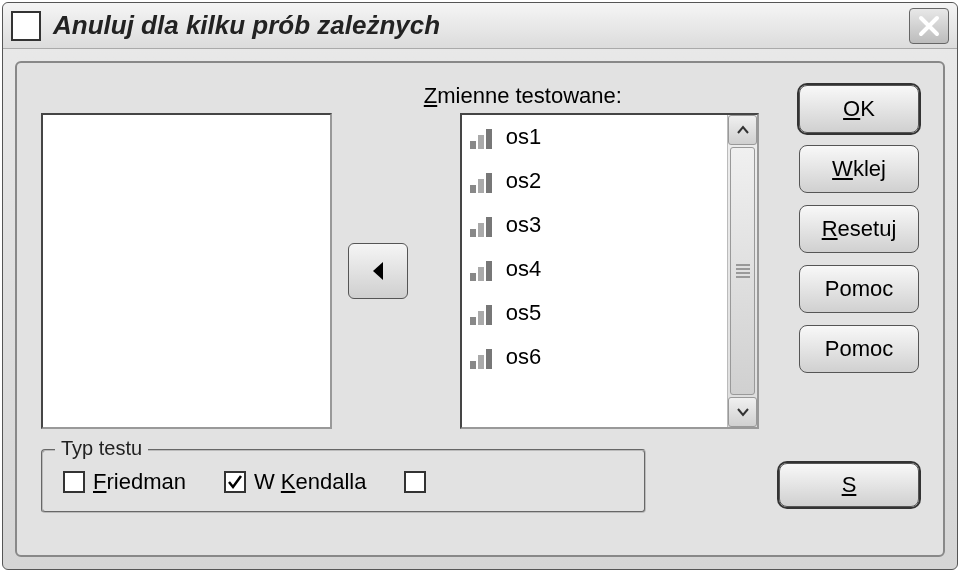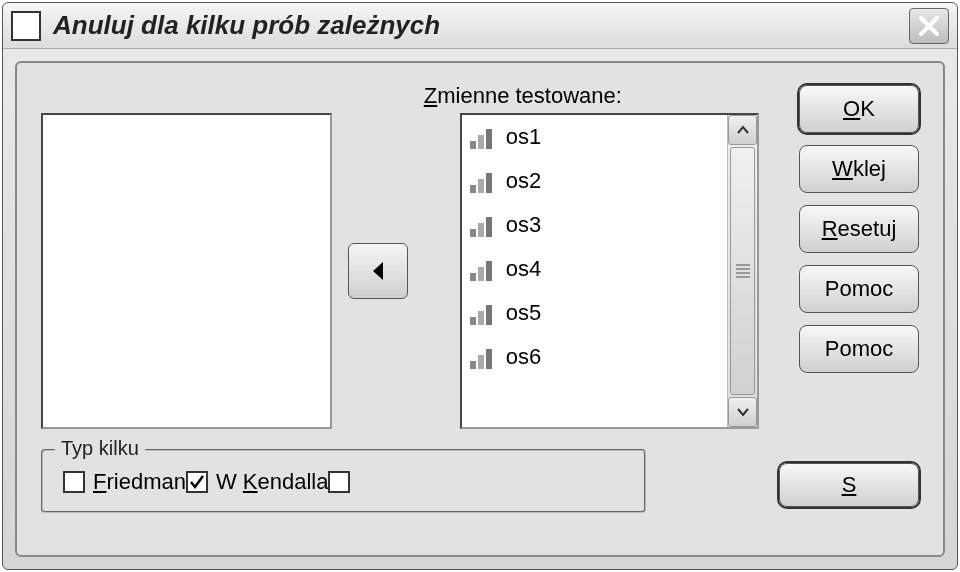--- a/index.html
+++ b/index.html
@@ -202,20 +202,21 @@
       position: absolute;
       top: -14px;
       left: 12px;
       background: #e2e2e2;
       padding: 0 6px;
       font-size: 20px;
       color: #222;
     }
     .check-row {
       display: flex;
+      gap: 38px;
       align-items: center;
     }
     .checkbox {
       display: flex;
       align-items: center;
       gap: 8px;
       font-size: 22px;
       cursor: pointer;
     }
     .checkbox .box {
@@ -349,21 +350,21 @@
         <div class="push-btn">
             <span>Pomoc</span>
           </div>
         <div class="push-btn">
             <span>Pomoc</span>
           </div>
       </div>
     </div>
 
     <div class="fieldset">
-      <div class="fieldset-legend">Typ kilku</div>
+      <div class="fieldset-legend">Typ testu</div>
       <div class="check-row" id="check-row">
           <div class="checkbox">
             <span class="box"></span>
             <span><span class="ul">F</span>riedman</span>
           </div>
           <div class="checkbox checked">
             <span class="box">
               <svg viewBox="0 0 18 18">
                 <path d="M3 9 L7 14 L15 3" fill="none" stroke="#000" stroke-width="2.5"></path>
               </svg>

